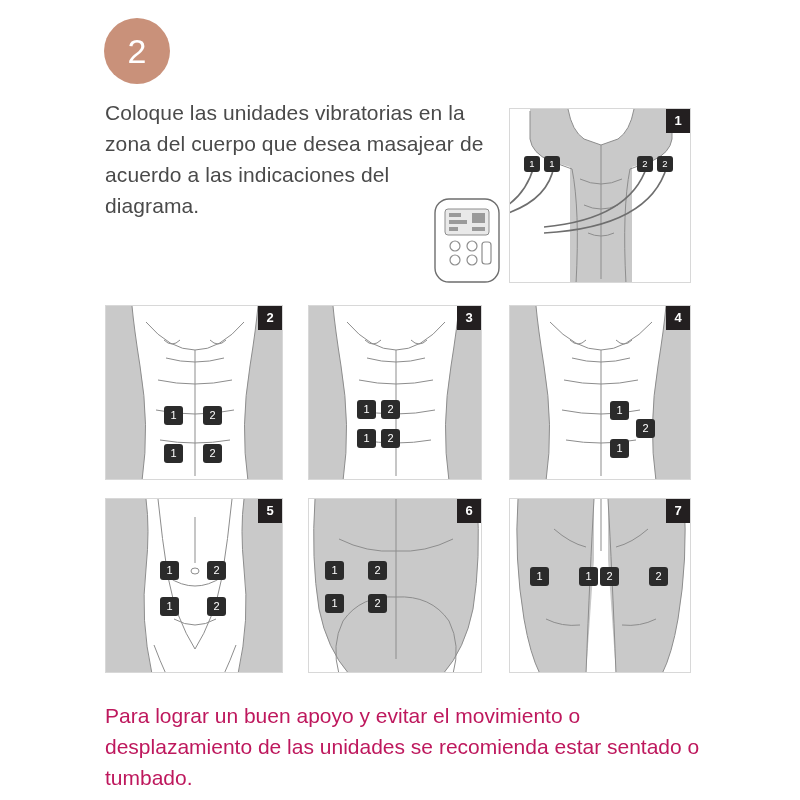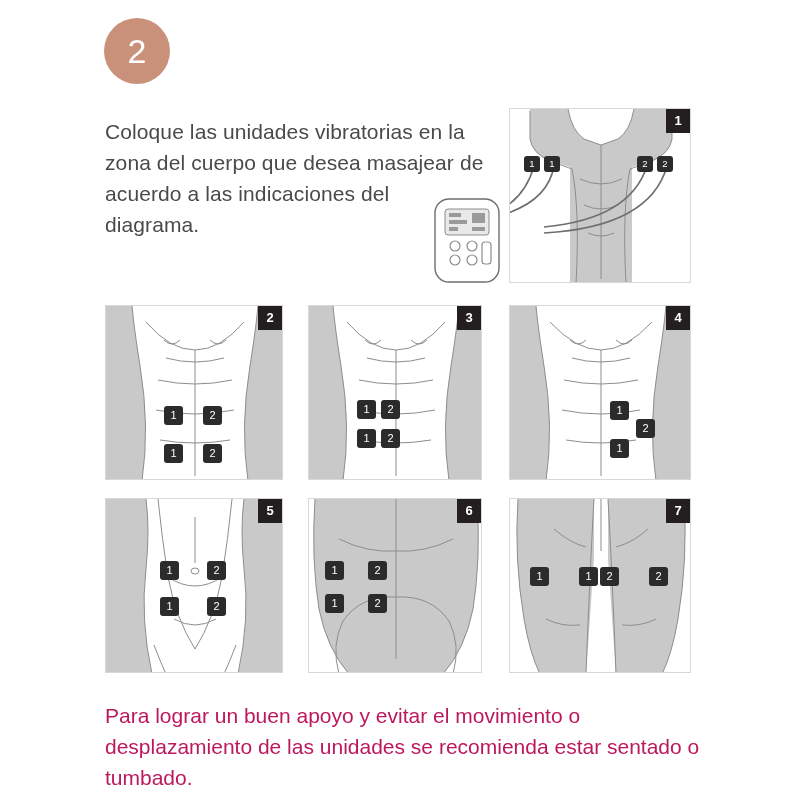--- a/index.html
+++ b/index.html
@@ -34,21 +34,21 @@
     font-size: 34px;
     line-height: 66px;
     text-align: center;
     font-weight: 400;
   }
 
   
   #intro-text {
     position: absolute;
     left: 105px;
-    top: 116px;
+    top: 97px;
     width: 380px;
     font-size: 21px;
     line-height: 31px;
     color: #4a4a4a;
     letter-spacing: 0.1px;
   }
 
   
   #footer-text {
     position: absolute;

